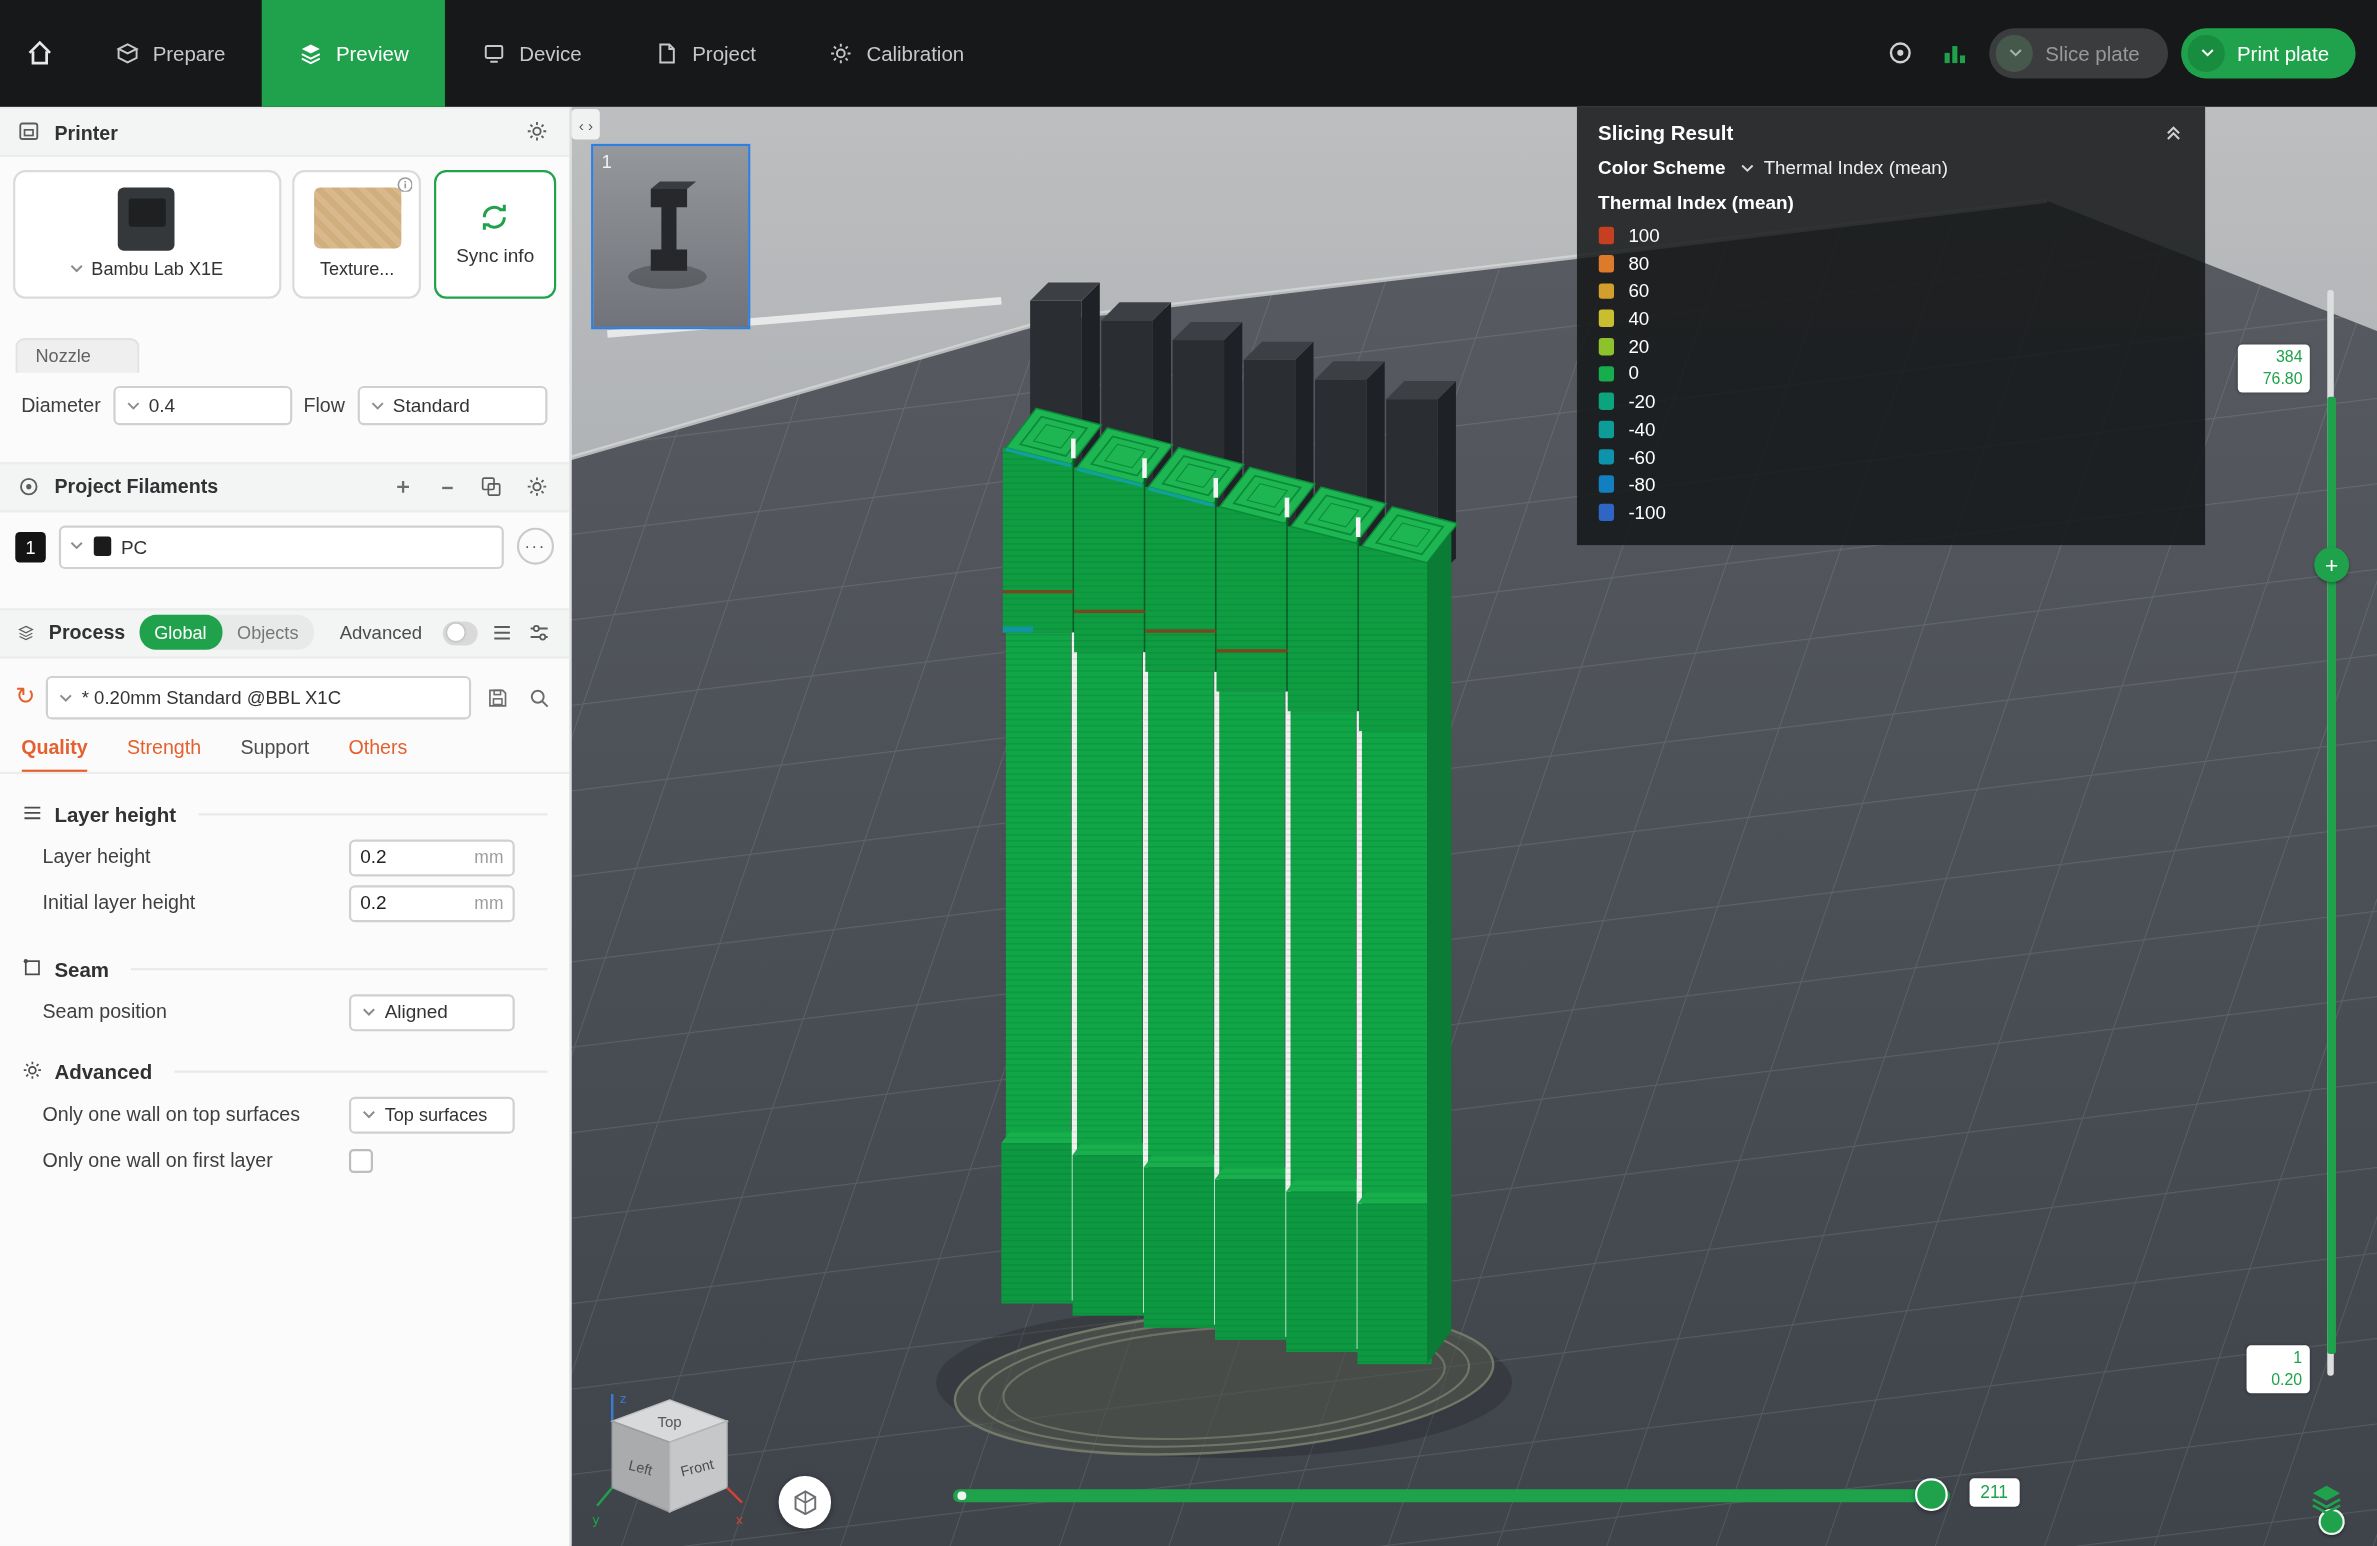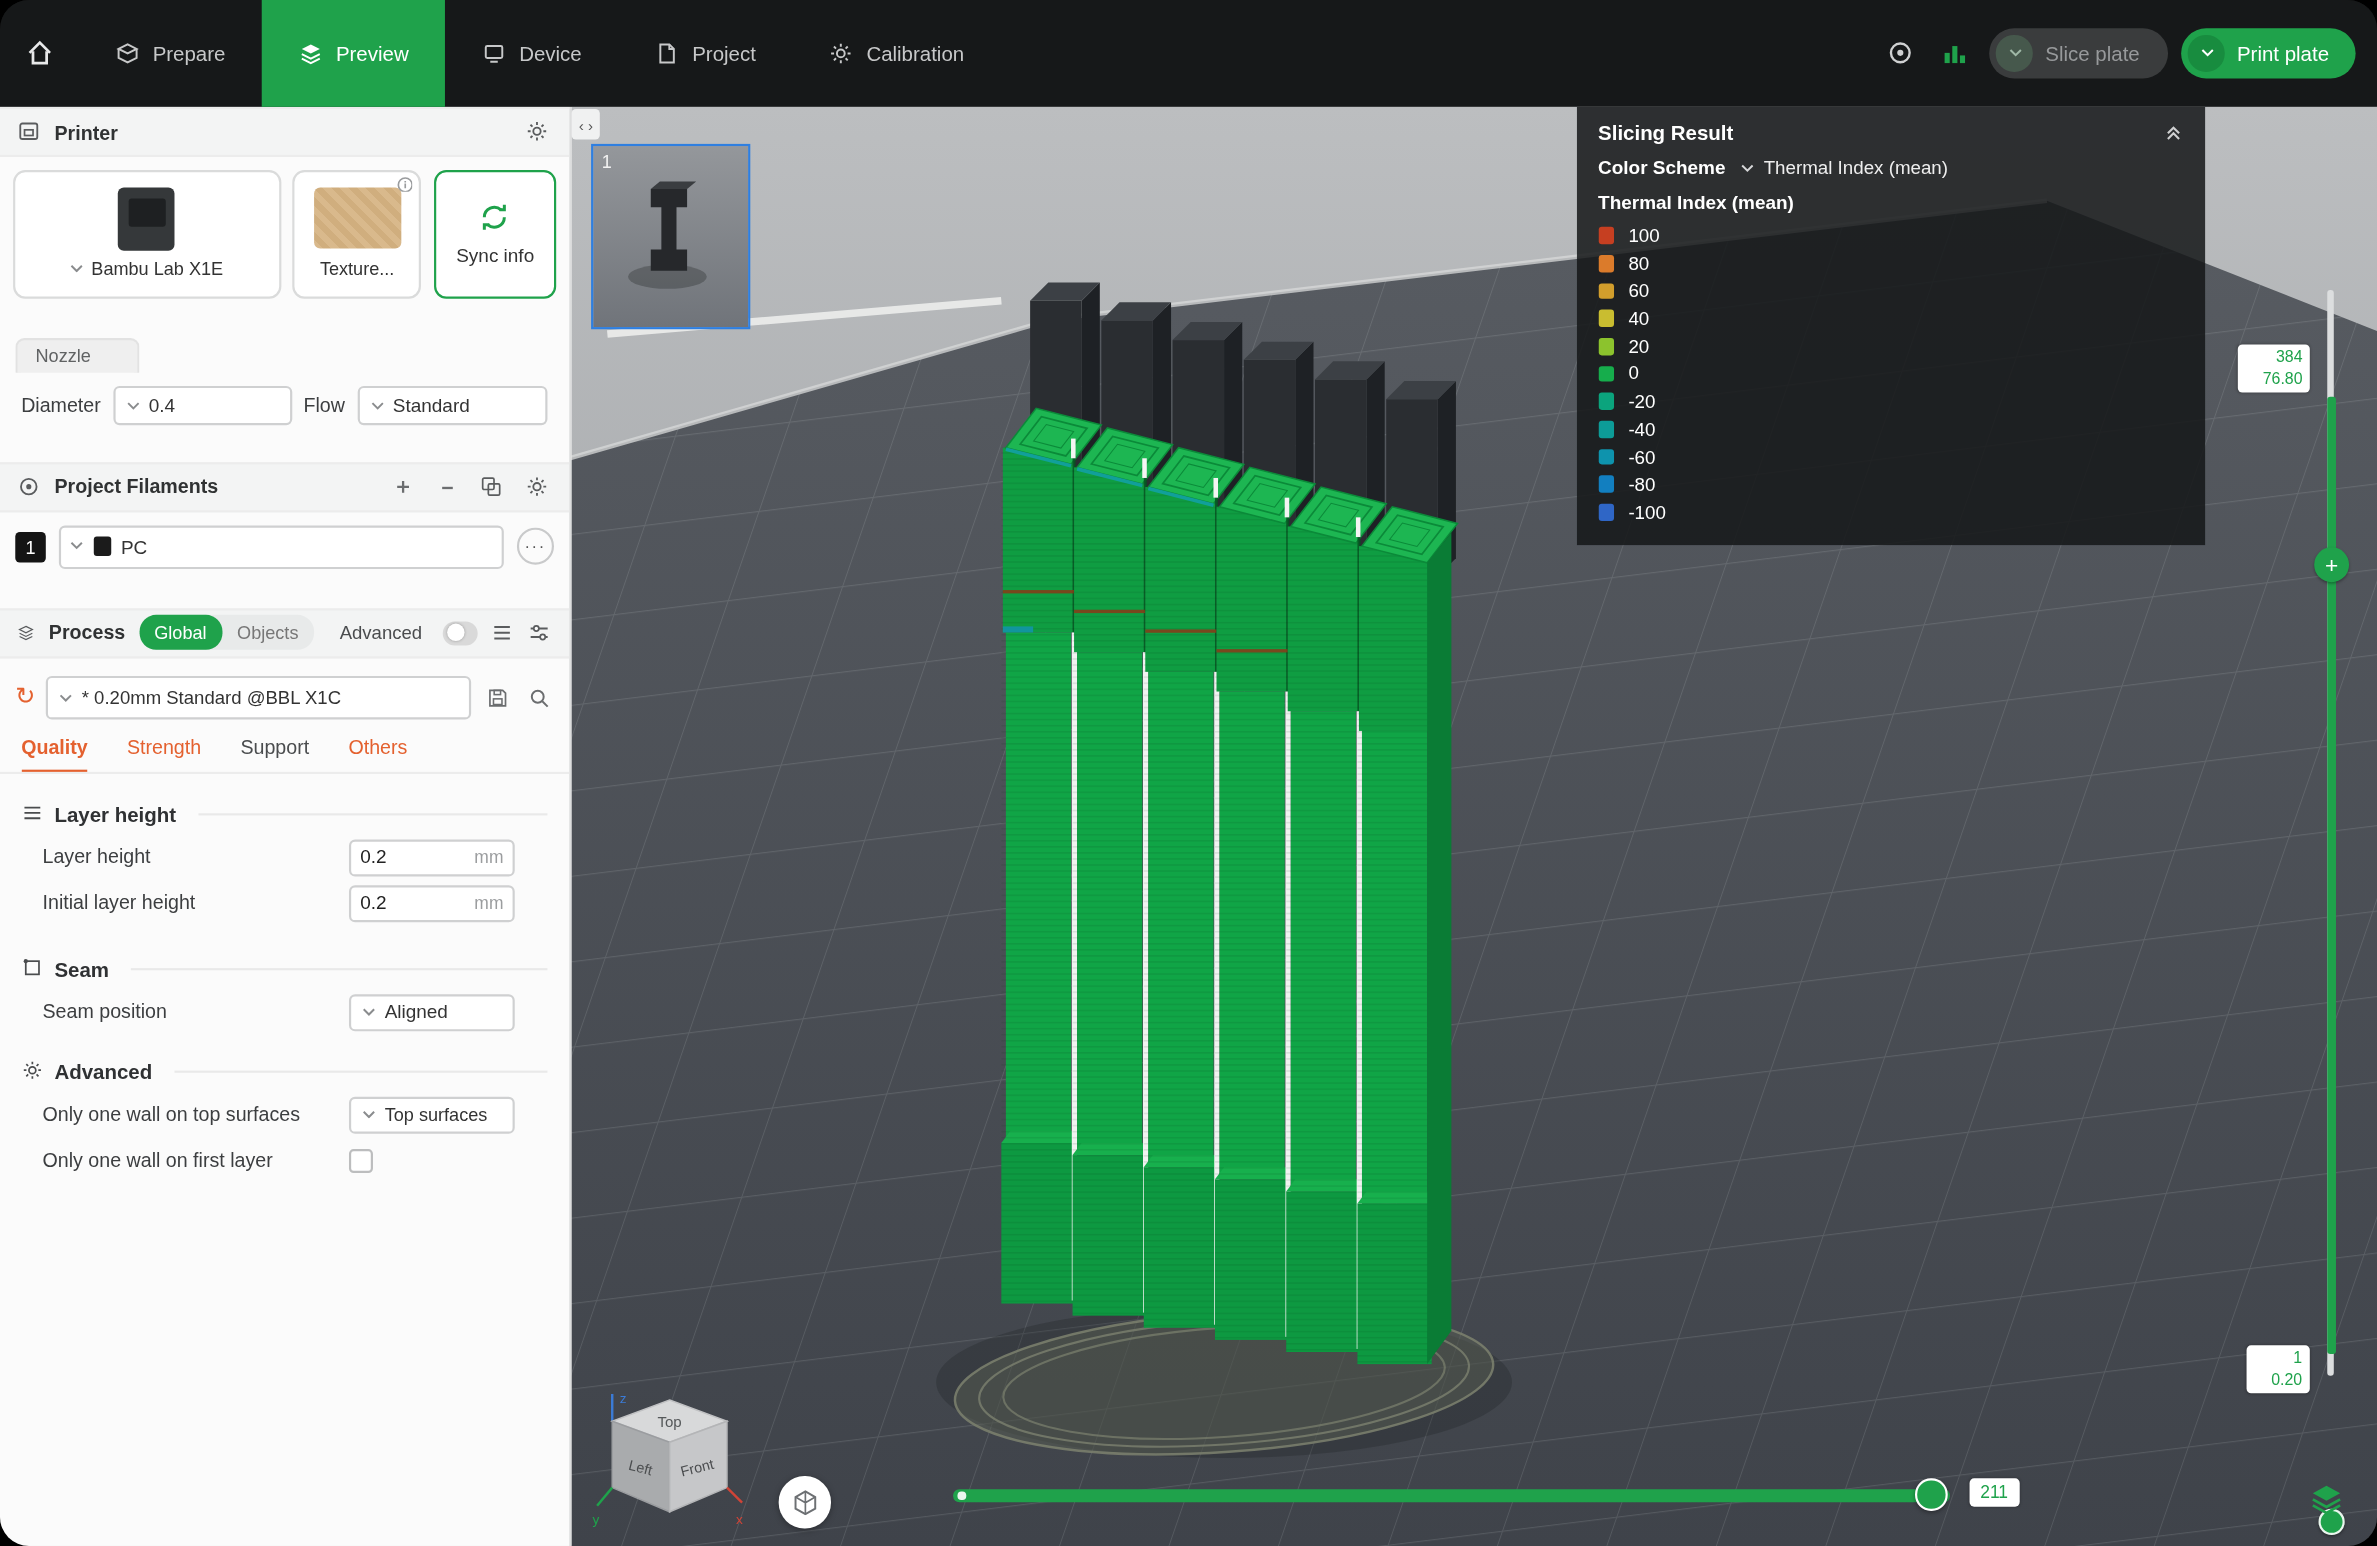--- a/index.html
+++ b/index.html
@@ -1,16 +1,16 @@
 <!DOCTYPE html>
 <html style="font-size:11px"><head>
 <meta charset="utf-8">
 <style>
   html,body{margin:0;padding:0;background:#000;}
-  #stage{width:2377px;height:1546px;overflow:hidden;position:relative;background:#111;border-radius:29px;}
+  #stage{width:2377px;height:1546px;overflow:hidden;position:relative;background:#111;}
   .app{width:1090px;height:709px;transform:scale(2.18112,2.18039);transform-origin:0 0;
        position:relative;font-family:"Liberation Sans",sans-serif;background:#fff;overflow:hidden;
        -webkit-font-smoothing:antialiased;}
   svg{display:block;}
 
   
   .topbar{position:absolute;left:0;top:0;width:100%;height:49px;background:#161819;display:flex;align-items:stretch;color:#d4d5d6;z-index:30;}
   .home-btn{width:36px;display:flex;align-items:center;justify-content:center;cursor:pointer;}
   .nav-tab{display:flex;align-items:center;gap:6.3px;padding:0 16.7px;font-size:9.4px;color:#c7c8c9;cursor:pointer;}
   .nav-tab.active{background:#1fa24b;color:#fff;}

